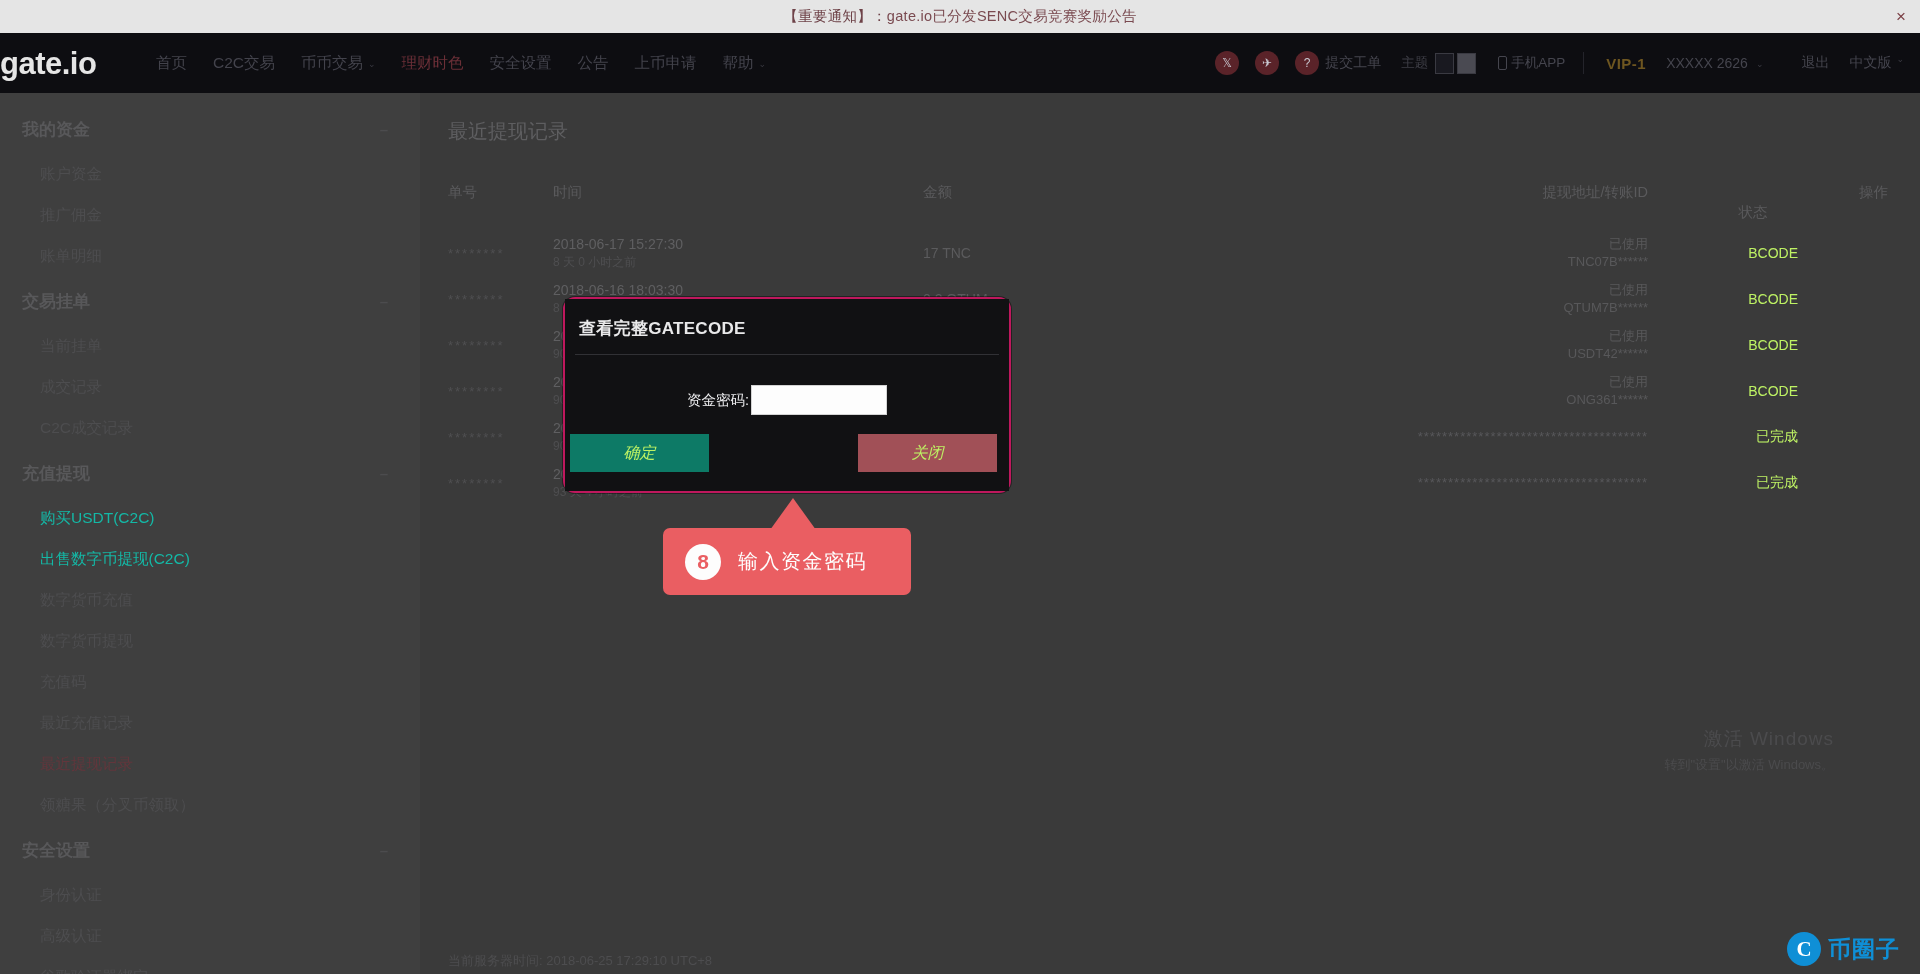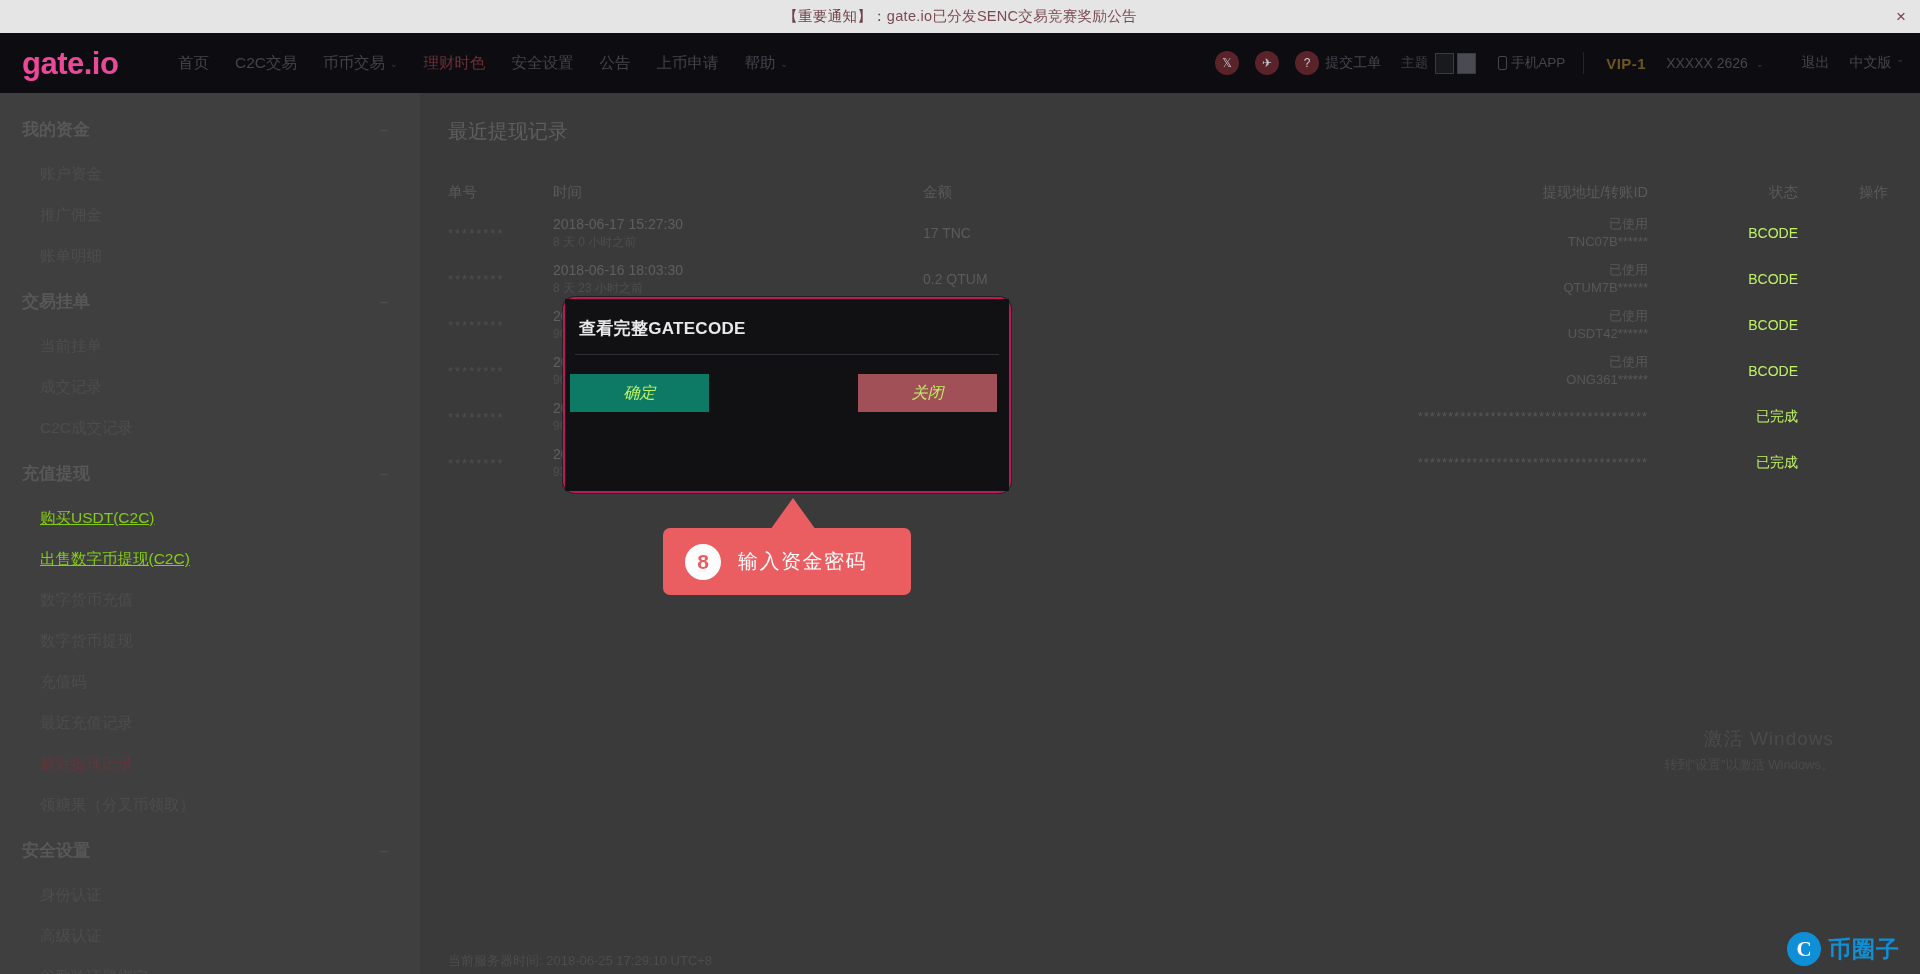--- a/index.html
+++ b/index.html
@@ -25,22 +25,22 @@
     font-size: 17px; color: #7a3e44; cursor: pointer; line-height: 1;
   }
 
   
   .header {
     position: absolute; left: 0; top: 33px; width: 1920px; height: 60px;
     background: #0d0d11;
     display: flex; align-items: center;
   }
   .logo {
-    margin-left: 22px; width: 120px; font-size: 31px; font-weight: bold;
-    color: #ec4899; letter-spacing: -.5px; line-height: 1; user-select: none;
+    width: 120px; font-size: 31px; font-weight: bold;
+    color: #e5e5e5; letter-spacing: -.5px; line-height: 1; user-select: none;
   }
   .nav { display: flex; align-items: center; margin-left: 36px; gap: 26px; }
   .nav-item {
     font-size: 15.5px; color: #43434c; white-space: nowrap; cursor: pointer;
     display: flex; align-items: center; gap: 5px;
   }
   .nav-item.active { color: #6b2f37; }
   .caret { font-size: 9px; opacity: .8; line-height: 1; transform: translateY(1px); }
 
   .header-right {
@@ -78,33 +78,33 @@
   .side-group-title {
     display: flex; align-items: center; justify-content: space-between;
     padding: 13px 32px 13px 22px; font-size: 17px; font-weight: bold; color: #58585a;
     cursor: pointer;
   }
   .side-group-title .minus { font-size: 15px; color: #4c4c4e; }
   .side-item {
     padding: 10px 22px 10px 40px; font-size: 15.5px; color: #4d4d4f; cursor: pointer;
     white-space: nowrap;
   }
-  .side-item.orange { color: #84cc16; text-decoration: underline; }
+  .side-item.orange { color: #14b8a6; }
   .side-item.red { color: #62363c; }
 
   
   .main { position: absolute; left: 420px; top: 93px; width: 1500px; height: 881px; }
   .page-title { font-size: 20px; color: #5e5e60; padding: 25px 0 0 28px; }
   .table { width: 1460px; margin: 38px 0 0 28px; }
   .thead { display: flex; font-size: 14.5px; color: #5a5a5c; padding-bottom: 8px; }
   .th-no { width: 105px; }
   .th-time { width: 370px; }
   .th-amt { width: 300px; }
   .th-addr { flex: 1; text-align: right; padding-right: 60px; }
-  .th-status { width: 90px; text-align: right; }
+  .th-status { width: 90px; text-align: center; margin-top: 20px; }
   .th-op { width: 110px; text-align: right; padding-right: 20px; }
   .trow {
     display: flex; align-items: center; min-height: 46px; font-size: 14px; color: #5c5c5e;
   }
   .td-no { width: 105px; letter-spacing: 2px; color: #4f4f51; font-size: 13px; }
   .td-time { width: 370px; }
   .td-time .t1 { font-size: 14px; color: #5f5f61; }
   .td-time .t2 { font-size: 12px; color: #4e4e50; margin-top: 2px; }
   .td-amt { width: 300px; color: #5b5b5d; }
   .td-addr { flex: 1; text-align: right; padding-right: 60px; line-height: 1.35; }
@@ -411,20 +411,24 @@
   </div>
   <div class="brand">
     <div class="brand-circle">C</div>
     <div class="brand-text">币圈子</div>
   </div>
 
   <div class="modal-wrap">
     <div class="modal-inner">
       <div class="modal-title">查看完整GATECODE</div>
       <div class="modal-rule"></div>
+      <div class="modal-body">
+        <span class="field-label">资金密码:</span>
+        <input class="pwd-input" type="password" placeholder="" style="">
+      </div>
       <div class="modal-actions">
         <button class="btn btn-ok">确定</button>
         <button class="btn btn-close">关闭</button>
       </div>
     </div>
   </div>
 
   <div class="callout-arrow"></div>
   <div class="callout">
     <div class="callout-num">8</div>

